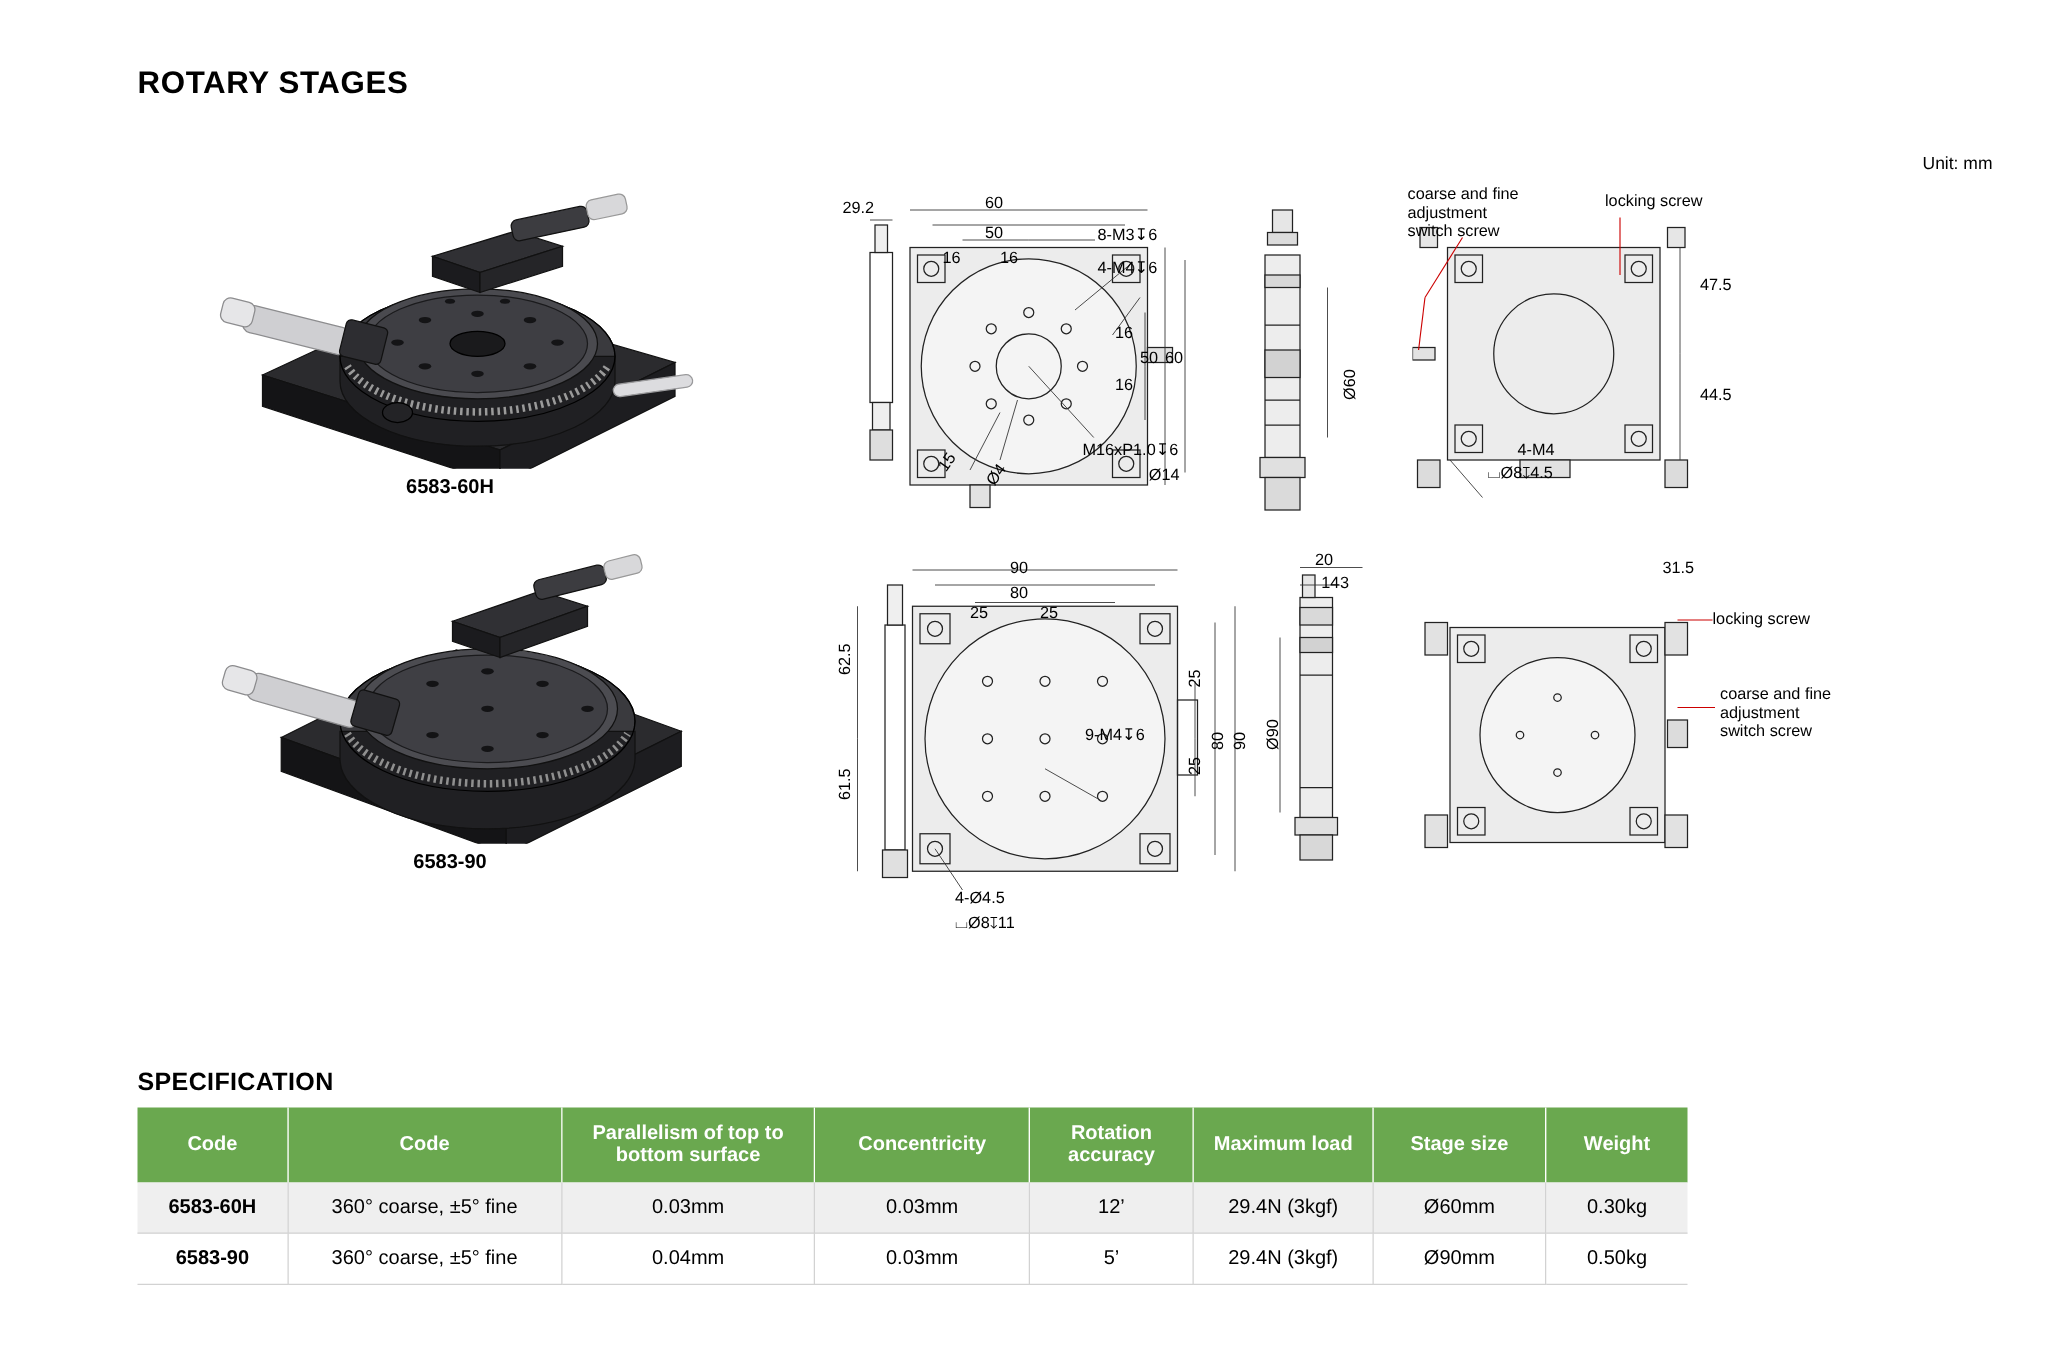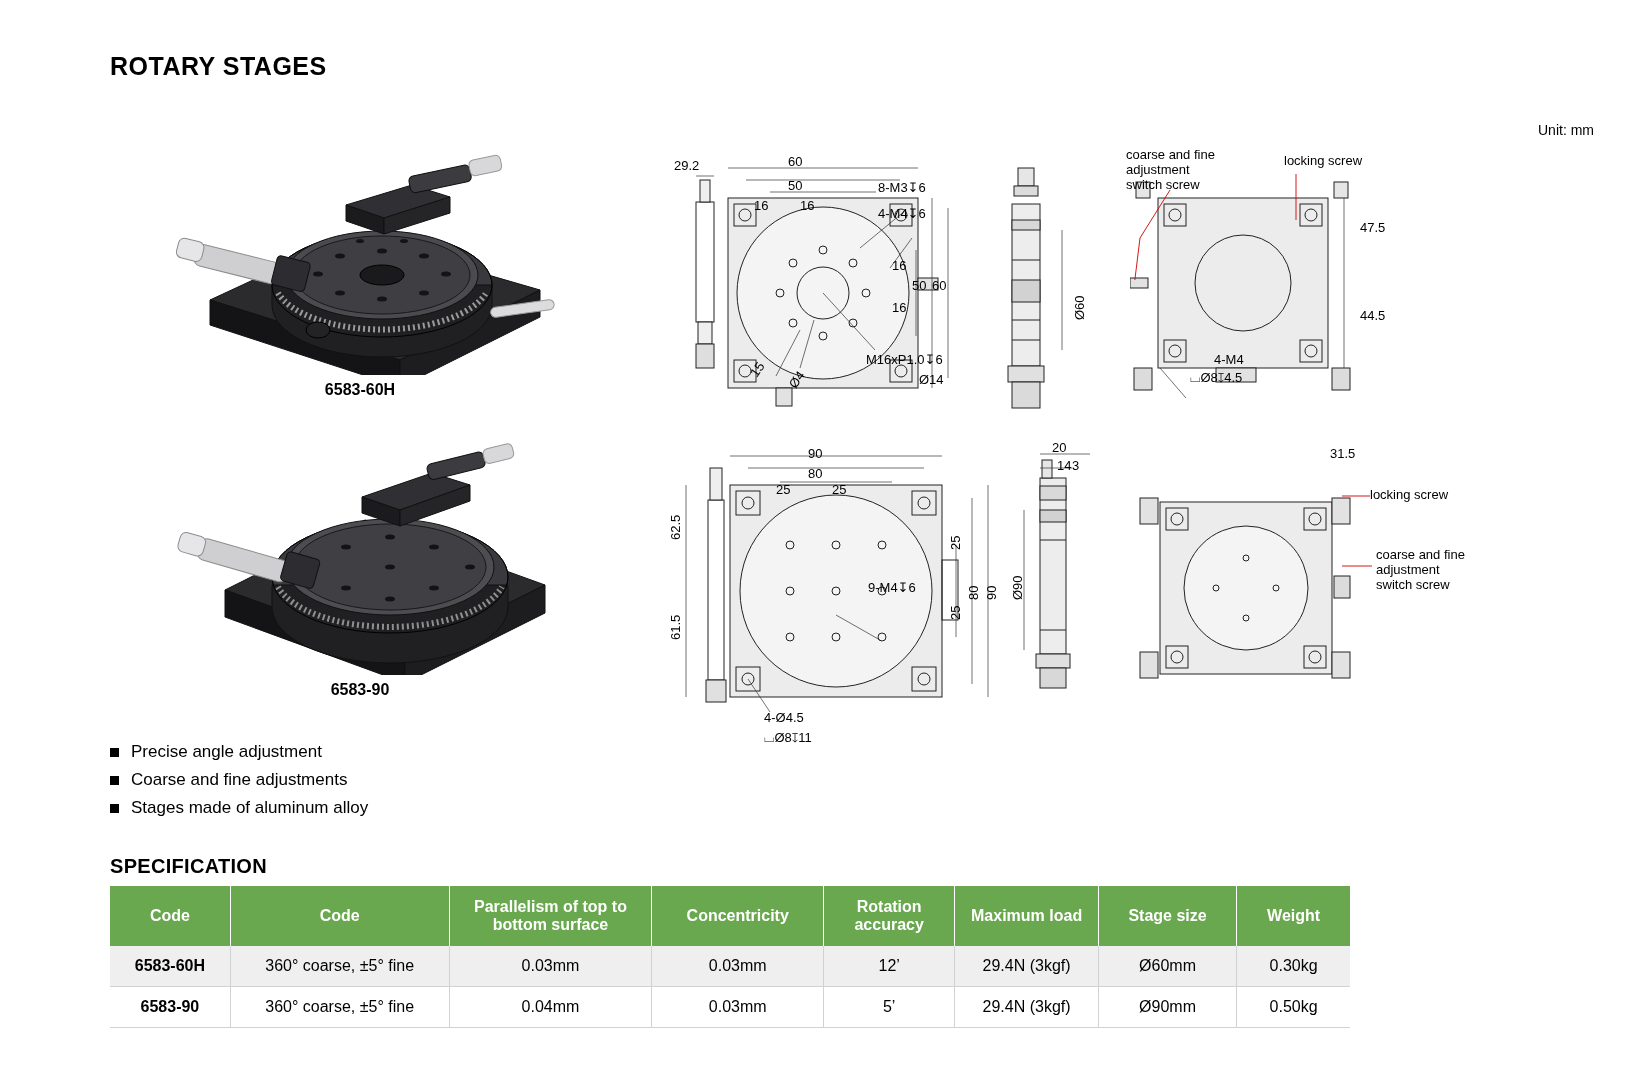--- a/index.html
+++ b/index.html
@@ -474,34 +474,20 @@
       <div>switch screw</div>
     </div>
     <svg width="160" height="140" style="position:absolute; left:660px; top:370px; pointer-events:none;">
       <g stroke="#cc0000" stroke-width="0.9" fill="none">
         <line x1="22" y1="16" x2="50" y2="16"></line>
         <line x1="22" y1="86" x2="52" y2="86"></line>
       </g>
     </svg>
   </div>
 
-  <div class="features">
-    <div class="feature-row">
-      <span class="bullet-sq"></span>
-      <span>Precise angle adjustment</span>
-    </div>
-    <div class="feature-row">
-      <span class="bullet-sq"></span>
-      <span>Coarse and fine adjustments</span>
-    </div>
-    <div class="feature-row">
-      <span class="bullet-sq"></span>
-      <span>Stages made of aluminum alloy</span>
-    </div>
-  </div>
 
   <div class="spec-heading">SPECIFICATION</div>
 
   <table class="spec">
     <thead>
       <tr>
         <th style="width:130px">Code</th>
         <th style="width:250px">Code</th>
         <th style="width:222px">Parallelism of top to bottom surface</th>
         <th style="width:178px">Concentricity</th>

